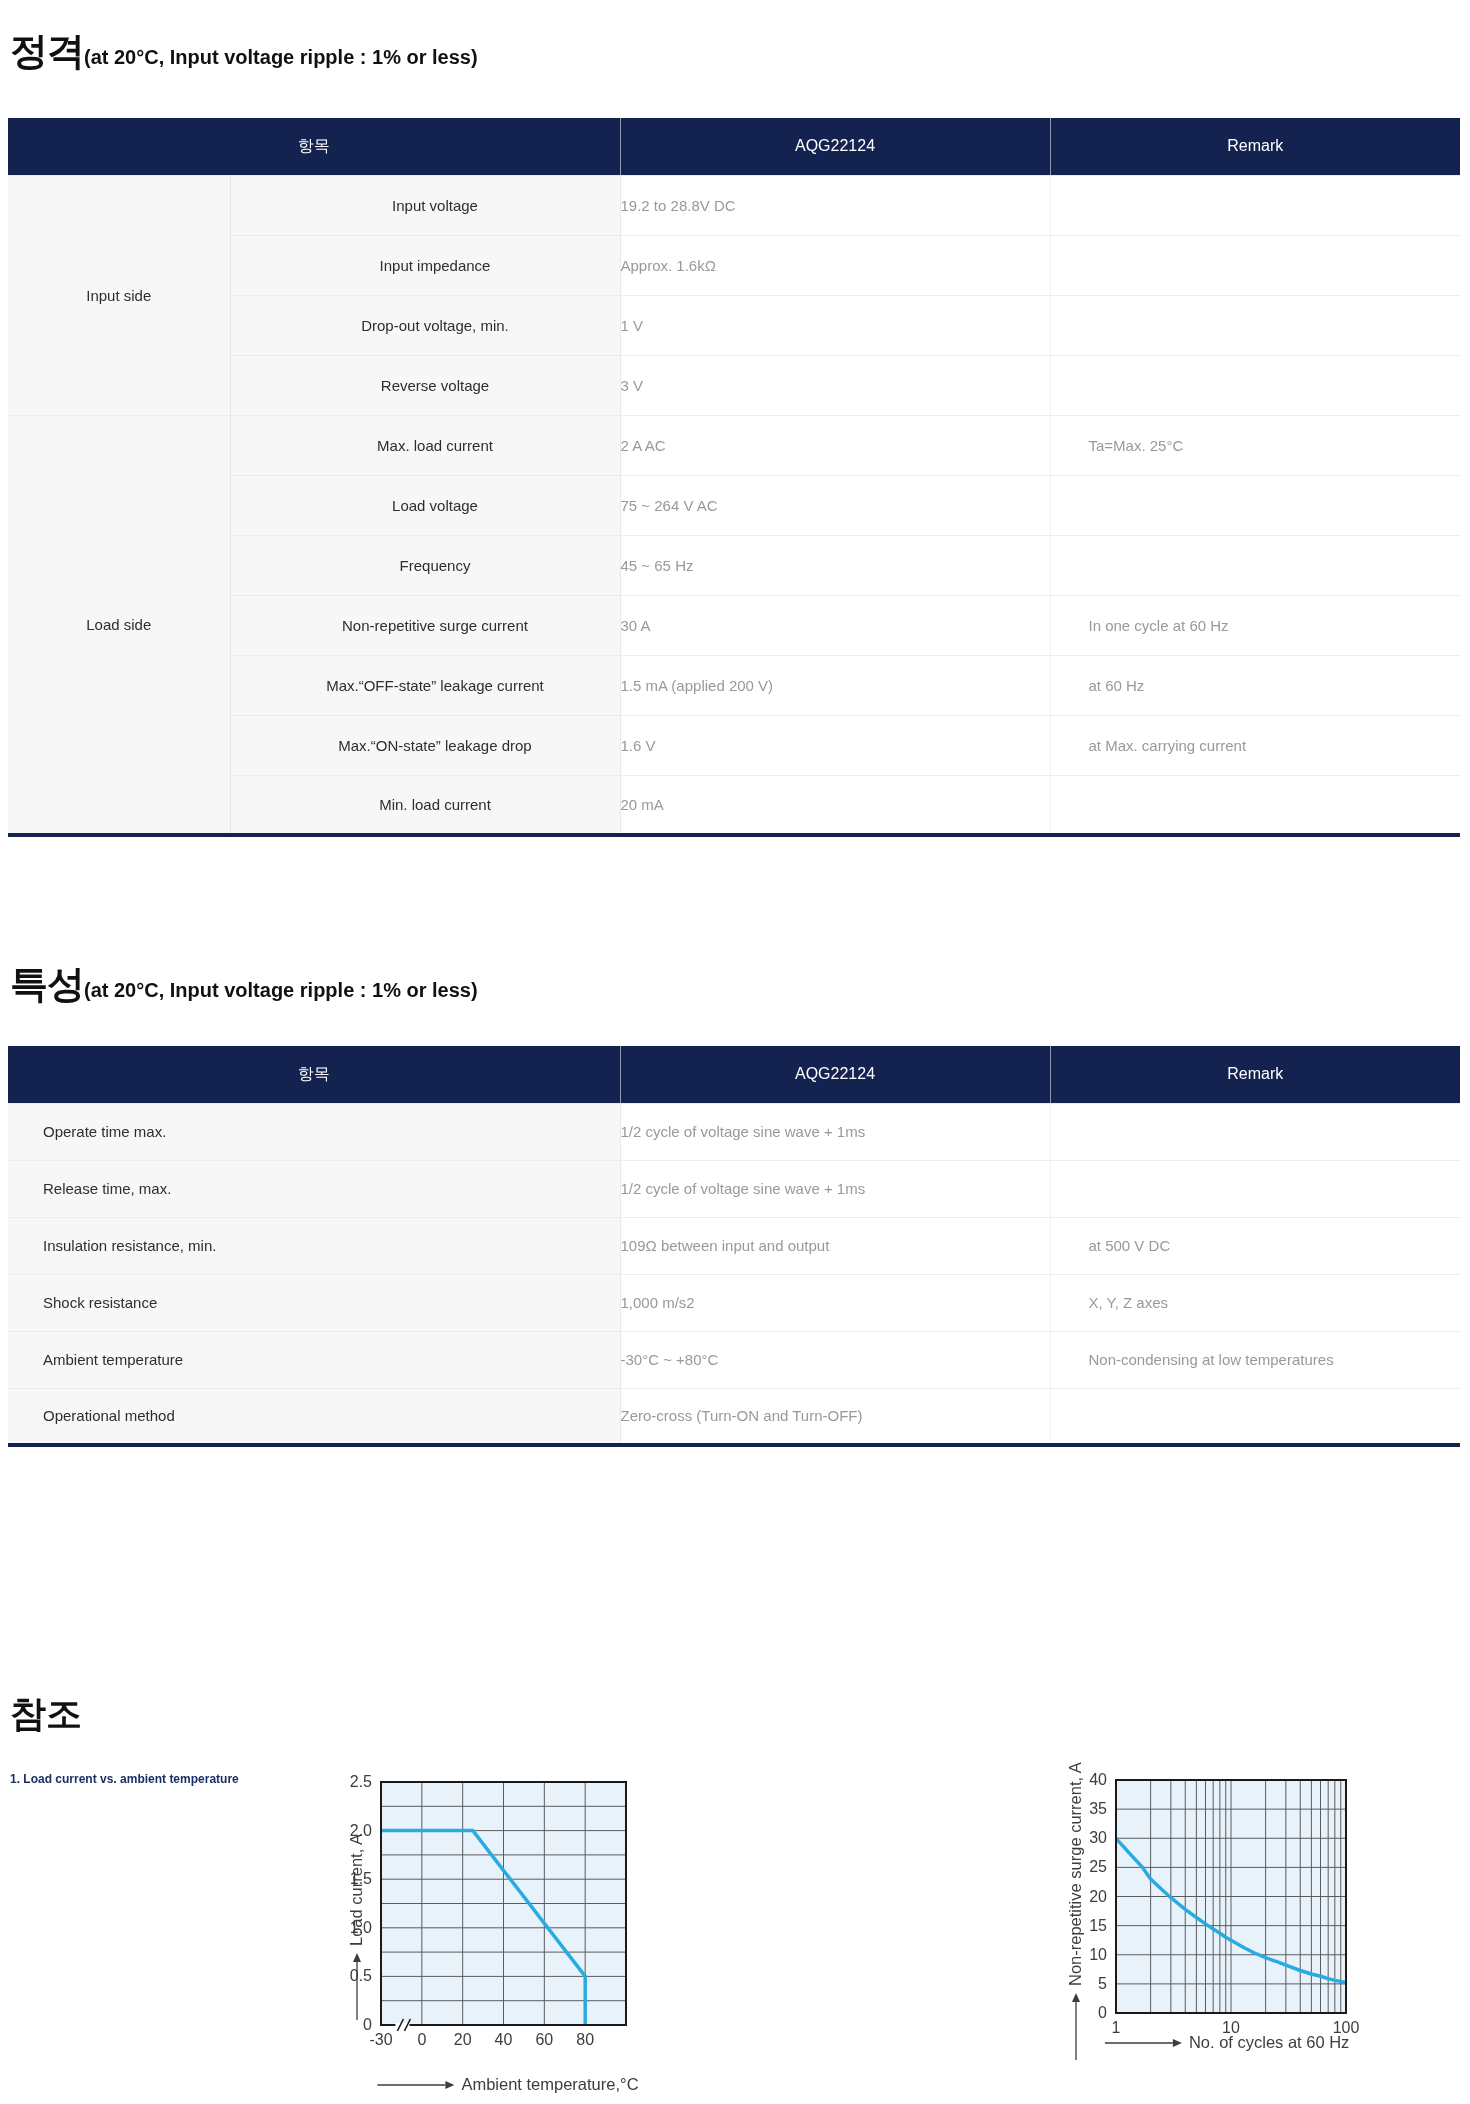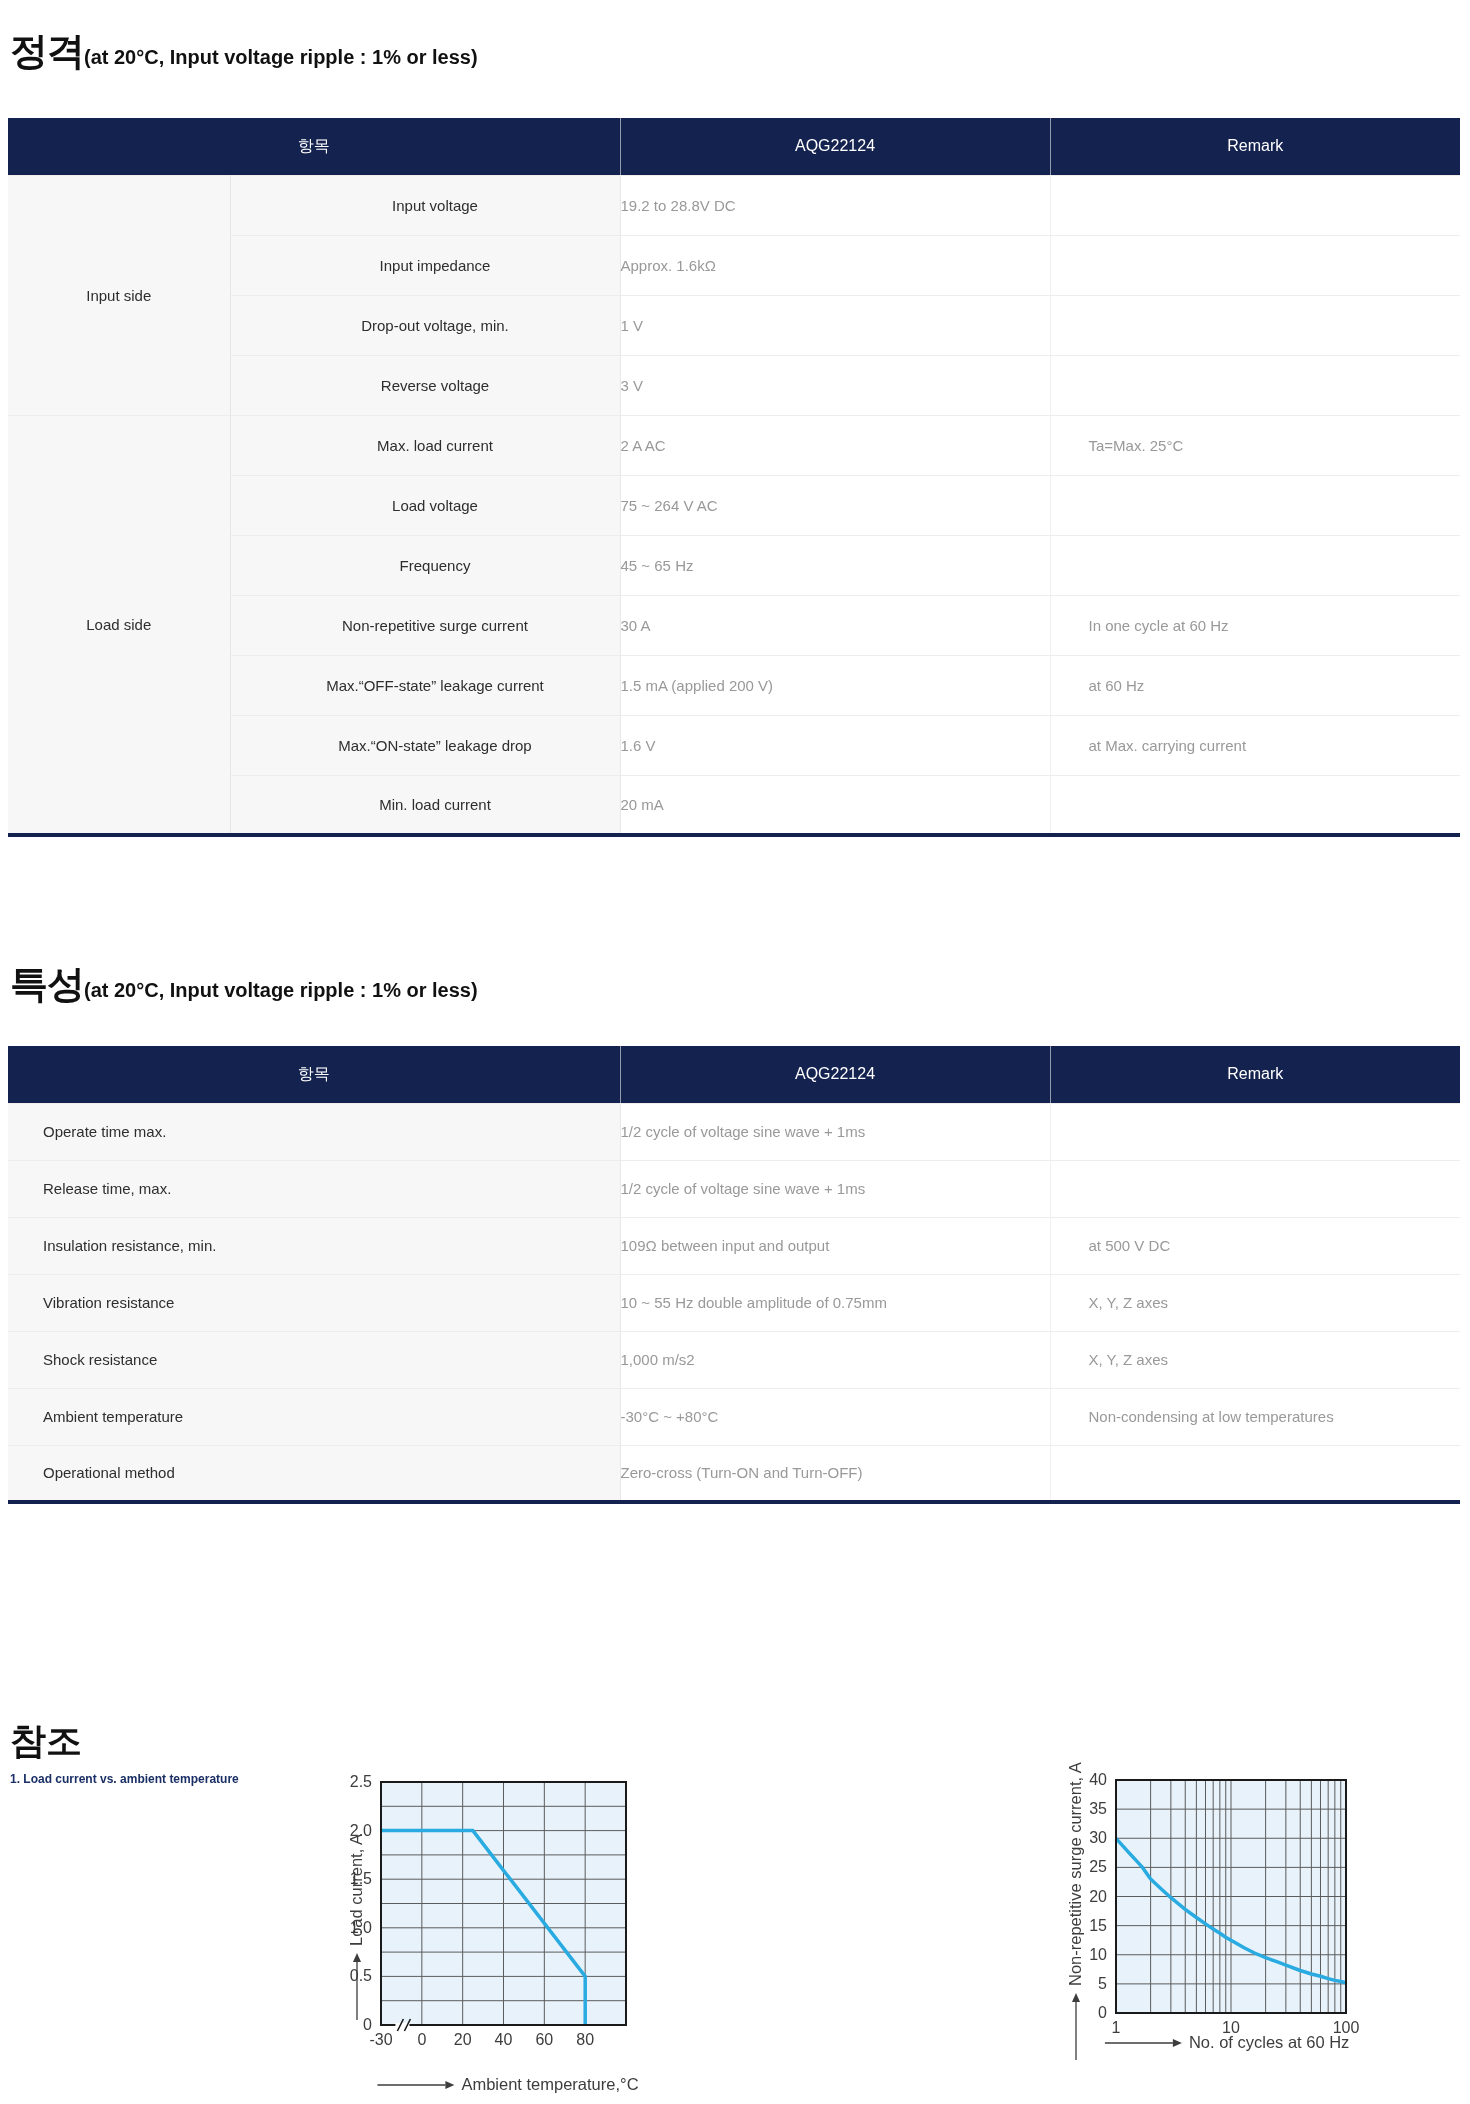--- a/index.html
+++ b/index.html
@@ -27,21 +27,21 @@
   td.c-item2{background:var(--col-bg);color:var(--cell-text);padding-left:35px;
     border-right:1px solid #e8e8e8;}
   td.c-value{background:#fff;color:var(--value-text);
     border-right:1px solid #f1f1f1;}
   td.c-remark{background:#fff;color:var(--value-text);padding-left:38px;}
   table.spec tbody{border-bottom:4px solid var(--navy);}
   .t1-wrap{margin-top:41px;}
   .t2-head{margin-top:96px;}
   .t2-wrap{margin-top:36px;}
   .ref-layer{position:absolute;left:0;top:1680px;width:1470px;height:424px;}
-  .ref-title{position:absolute;left:10px;top:10px;font-size:36px;font-weight:800;color:#111;margin-top:27px;}
+  .ref-title{position:absolute;left:10px;top:10px;font-size:36px;font-weight:800;color:#111;}
   .chart-title{position:absolute;font-size:12px;font-weight:700;color:var(--chart-title);
     line-height:23px;}
   #chart1-title{left:10px;top:88px;width:310px;}
   #chart2-title{left:775px;top:88px;width:320px;}
   #chart2-title .l2{padding-left:20px;}
   svg{position:absolute;font-family:"Liberation Sans","DejaVu Sans",sans-serif;}
   #chart1-svg{left:300px;top:50px;}
   #chart2-svg{left:1020px;top:50px;}
 </style>
 </head>
@@ -156,25 +156,20 @@
         </tr>
         <tr>
           <td class="c-item2">Release time, max.</td>
           <td class="c-value">1/2 cycle of voltage sine wave + 1ms</td>
           <td class="c-remark"></td>
         </tr>
         <tr>
           <td class="c-item2">Insulation resistance, min.</td>
           <td class="c-value">109Ω between input and output</td>
           <td class="c-remark">at 500 V DC</td>
-        </tr>
-        <tr>
-          <td class="c-item2">Vibration resistance</td>
-          <td class="c-value">10 ~ 55 Hz double amplitude of 0.75mm</td>
-          <td class="c-remark">X, Y, Z axes</td>
         </tr>
         <tr>
           <td class="c-item2">Shock resistance</td>
           <td class="c-value">1,000 m/s2</td>
           <td class="c-remark">X, Y, Z axes</td>
         </tr>
         <tr>
           <td class="c-item2">Ambient temperature</td>
           <td class="c-value">-30°C ~ +80°C</td>
           <td class="c-remark">Non-condensing at low temperatures</td>

